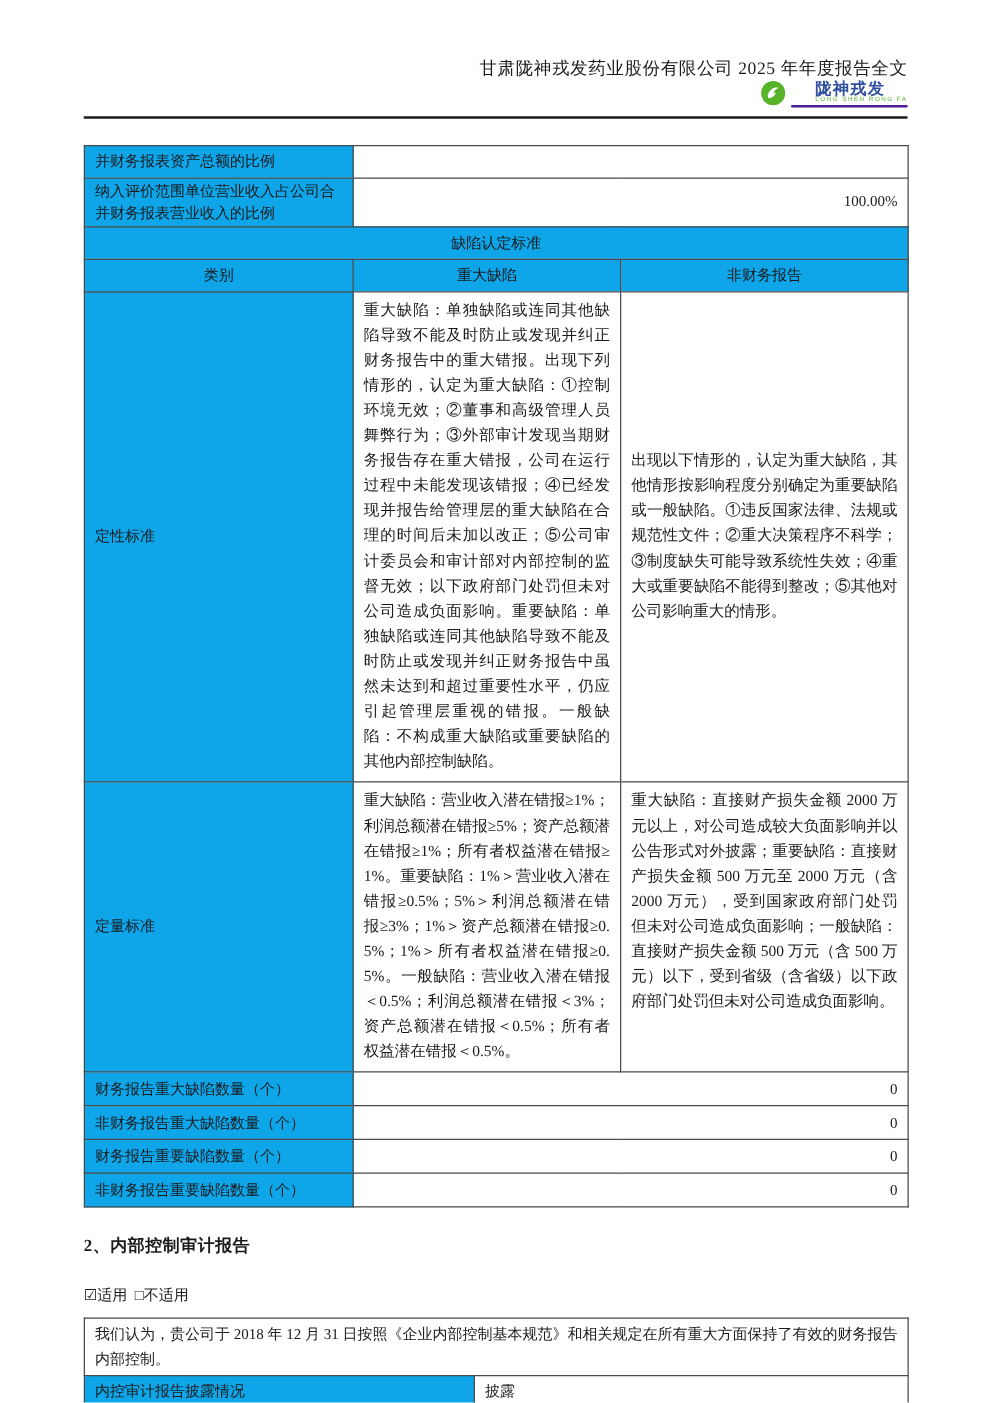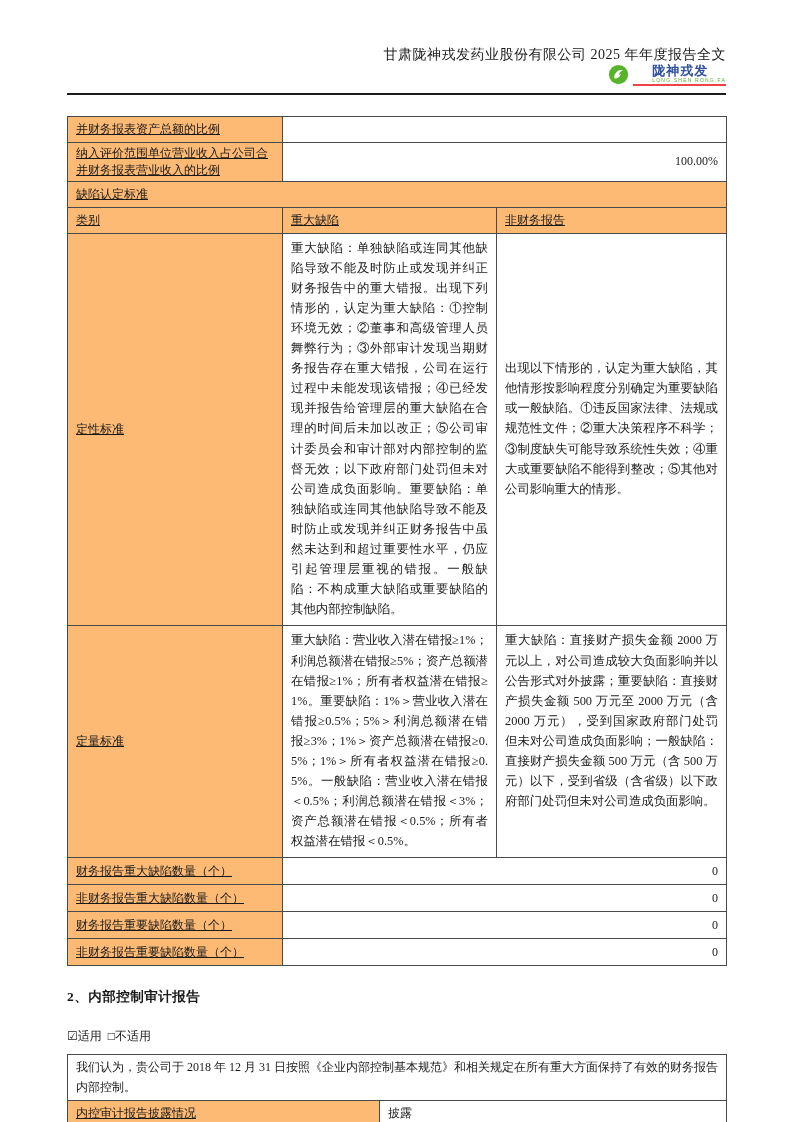--- a/index.html
+++ b/index.html
@@ -19,35 +19,35 @@
     display:flex;
     justify-content:space-between;
     align-items:flex-end;
     border-bottom:2px solid #1c1c1c;
     padding-bottom:6px;
     flex-direction:column;
   }
   .doc-title{font-size:14px;letter-spacing:.5px;}
   .logo{display:flex;align-items:center;gap:4px;padding-bottom:1px;}
   .logo-badge{width:21px;height:21px;flex:0 0 auto;}
-  .logo-textwrap{border-bottom:2px solid #ef4444;padding-bottom:1px;padding-left:19px;}
+  .logo-textwrap{border-bottom:2px solid #4c1d95;padding-bottom:1px;padding-left:19px;}
   .logo-cn{font-size:13px;font-weight:bold;color:#2f4f9e;letter-spacing:1px;line-height:1.05;font-family:"Liberation Sans",sans-serif;}
   .logo-en{font-size:5px;color:#57b32a;letter-spacing:1.2px;line-height:1;font-family:"Liberation Sans",sans-serif;text-align:center;}
 
   
   table{border-collapse:collapse;table-layout:fixed;width:659px;}
   td{
     border:1px solid #4a4a4a;
     font-size:12px;
     padding:2px 8px;
     vertical-align:middle;
     word-break:break-all;
   }
-  .gray{background:#fdba74;text-decoration:underline;}
-  .center{}
+  .gray{background:#0ea5e9;}
+  .center{text-align:center;}
   .right{text-align:right;}
   .dense{
     text-align:justify;
     font-size:12.4px;
     line-height:1.62;
     padding:4px 8px 6px 8px;
     vertical-align:top;
   }
   .t1{margin-top:21px;}
   .t1 .lblrow td{height:21px;}

